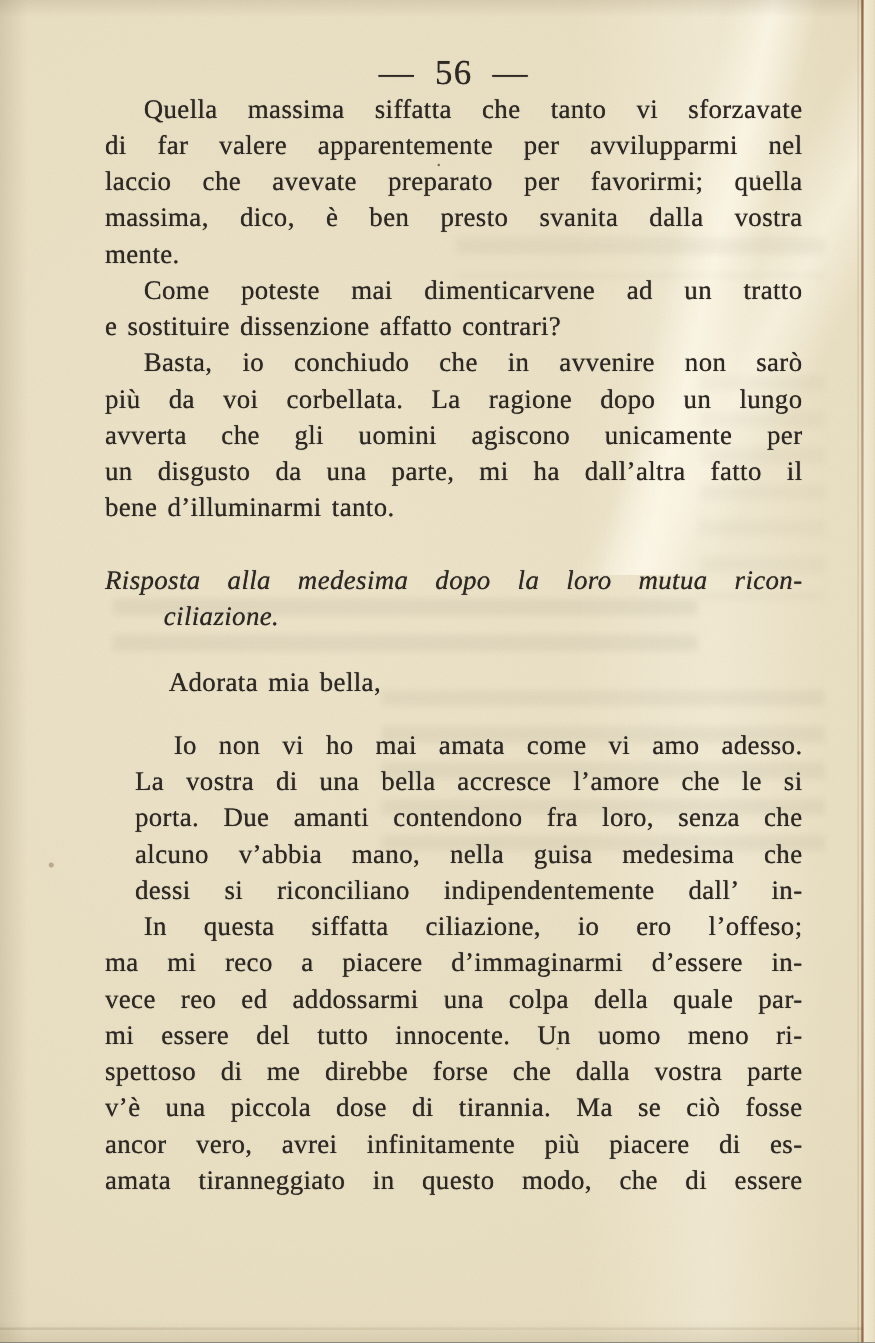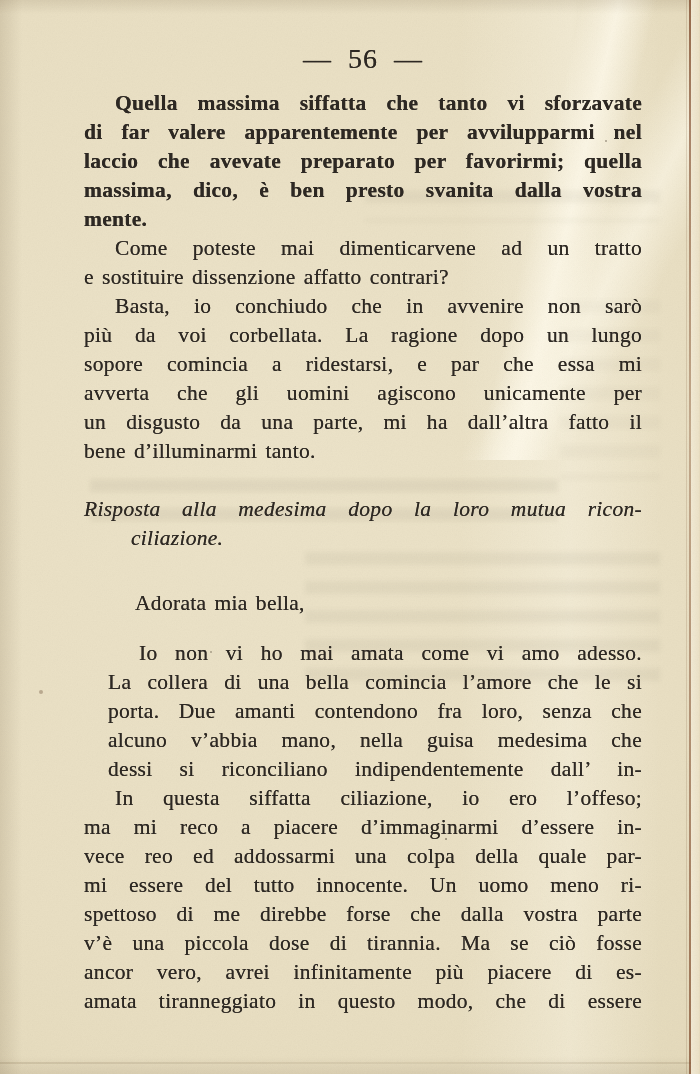--- a/index.html
+++ b/index.html
@@ -51,23 +51,23 @@
     padding:44px 58px 0 84px;box-sizing:border-box;
     color:#2d2823;font-size:21.5px;line-height:29px;
     letter-spacing:.3px;word-spacing:2.5px;
     text-shadow:0 0 .6px rgba(45,40,33,.85);}
   .pagenum{text-align:center;line-height:29px;font-size:28px;letter-spacing:1px;word-spacing:8px;}
   .ln{text-align:justify;text-align-last:justify;}
   .ln.end{text-align:left;text-align-last:left;}
   .ln.ind{padding-left:31px;}
   .heading{margin-top:29px;font-style:italic;}
   .heading .ln.ind2{padding-left:47px;font-style:italic;}
-  .salutation{margin-top:36px;}
+  .salutation{margin-top:24px;}
   .salutation .ln{padding-left:51px;}
-  .p1{margin-top:16px;font-weight:bold;}
+  .p1{margin-top:0;}
   .p4{margin-top:21px;margin-left:24px;}
   .grain{position:absolute;left:0;top:0;pointer-events:none;mix-blend-mode:multiply;}
 </style>
 </head>
 <body>
 
 <div class="page">
 
   <div class="curve-highlight"></div>
   <div class="creases"></div>
@@ -96,38 +96,37 @@
     </div>
 
     <div class="para">
       <div class="ln ind">Come poteste mai dimenticarvene ad un tratto</div>
       <div class="ln end">e sostituire dissenzione affatto contrari?</div>
     </div>
 
     <div class="para">
       <div class="ln ind">Basta, io conchiudo che in avvenire non sarò</div>
       <div class="ln">più da voi corbellata. La ragione dopo un lungo</div>
-      <div class="ln">sopore comincia a ridestarsi, e par che essa mi</div>
       <div class="ln">avverta che gli uomini agiscono unicamente per</div>
       <div class="ln">un disgusto da una parte, mi ha dall’altra fatto il</div>
       <div class="ln end">bene d’illuminarmi tanto.</div>
     </div>
 
     <div class="heading">
       <div class="ln">Risposta alla medesima dopo la loro mutua ricon-</div>
       <div class="ln end ind2">ciliazione.</div>
     </div>
 
     <div class="salutation">
       <div class="ln end">Adorata mia bella,</div>
     </div>
 
     <div class="para p4">
       <div class="ln ind">Io non vi ho mai amata come vi amo adesso.</div>
-      <div class="ln">La collera di una bella comincia l’amore che le si</div>
+      <div class="ln">La vostra di una bella accresce l’amore che le si</div>
       <div class="ln">porta. Due amanti contendono fra loro, senza che</div>
       <div class="ln">alcuno v’abbia mano, nella guisa medesima che</div>
       <div class="ln">dessi si riconciliano indipendentemente dall’ in-</div>
     </div>
 
     <div class="para">
       <div class="ln ind">In questa siffatta ciliazione, io ero l’offeso;</div>
       <div class="ln">ma mi reco a piacere d’immaginarmi d’essere in-</div>
       <div class="ln">vece reo ed addossarmi una colpa della quale par-</div>
       <div class="ln">mi essere del tutto innocente. Un uomo meno ri-</div>

